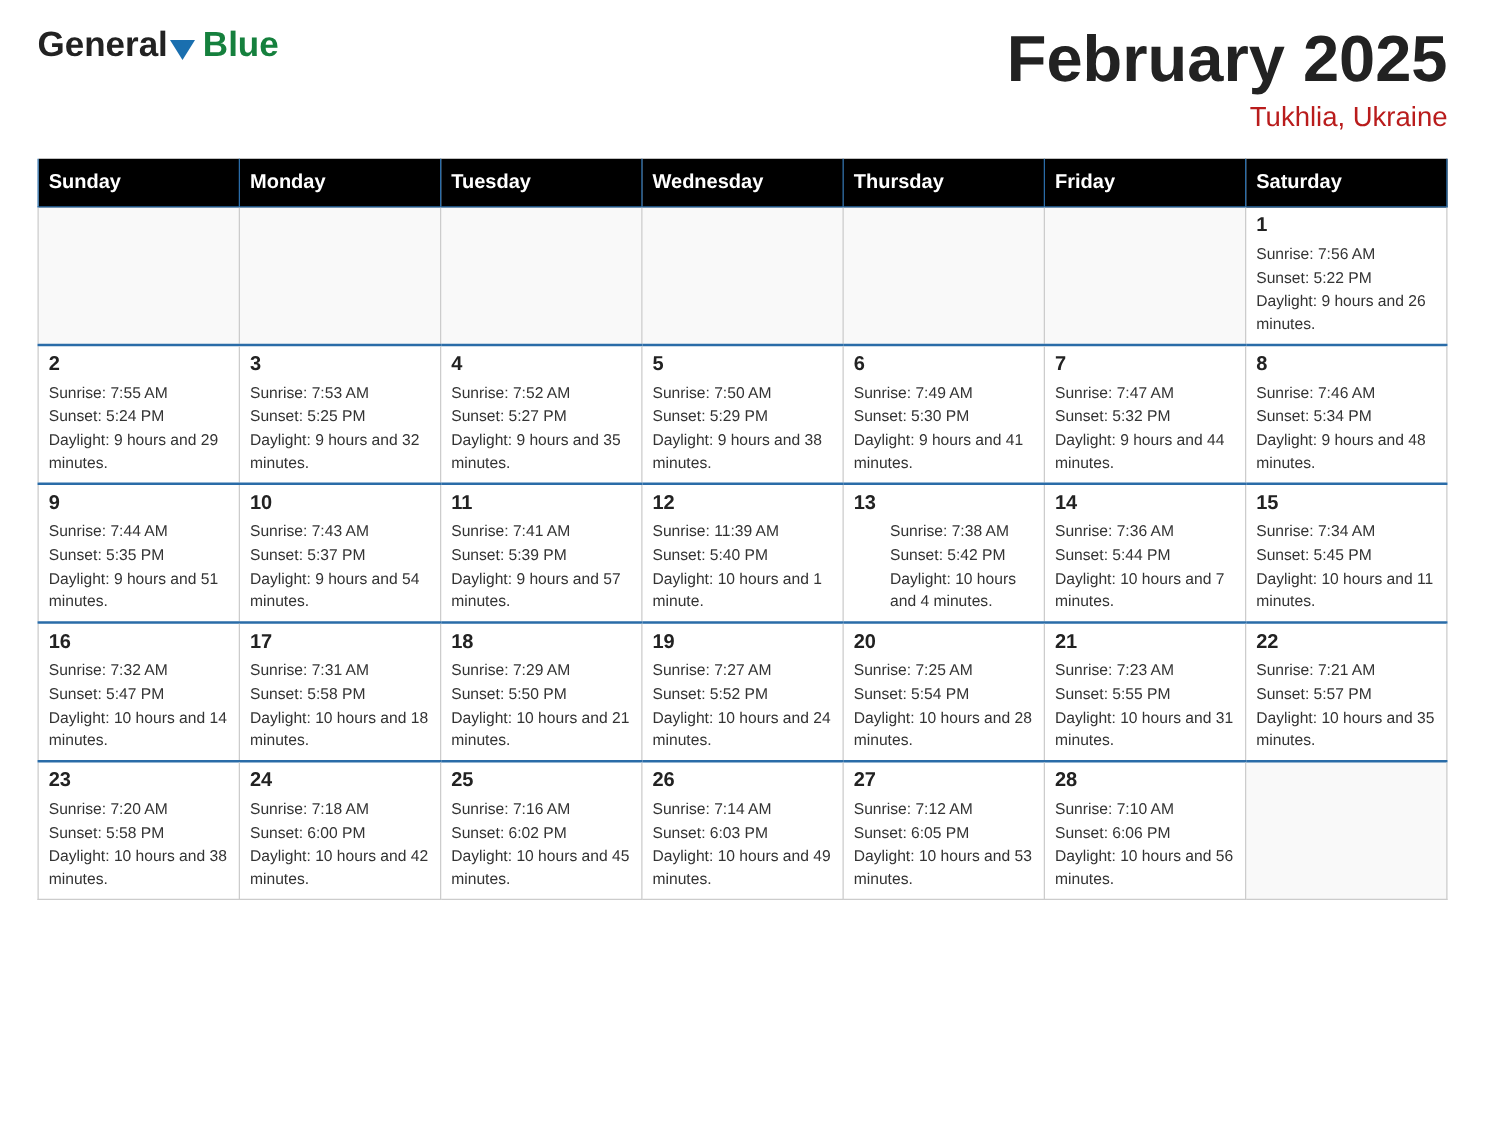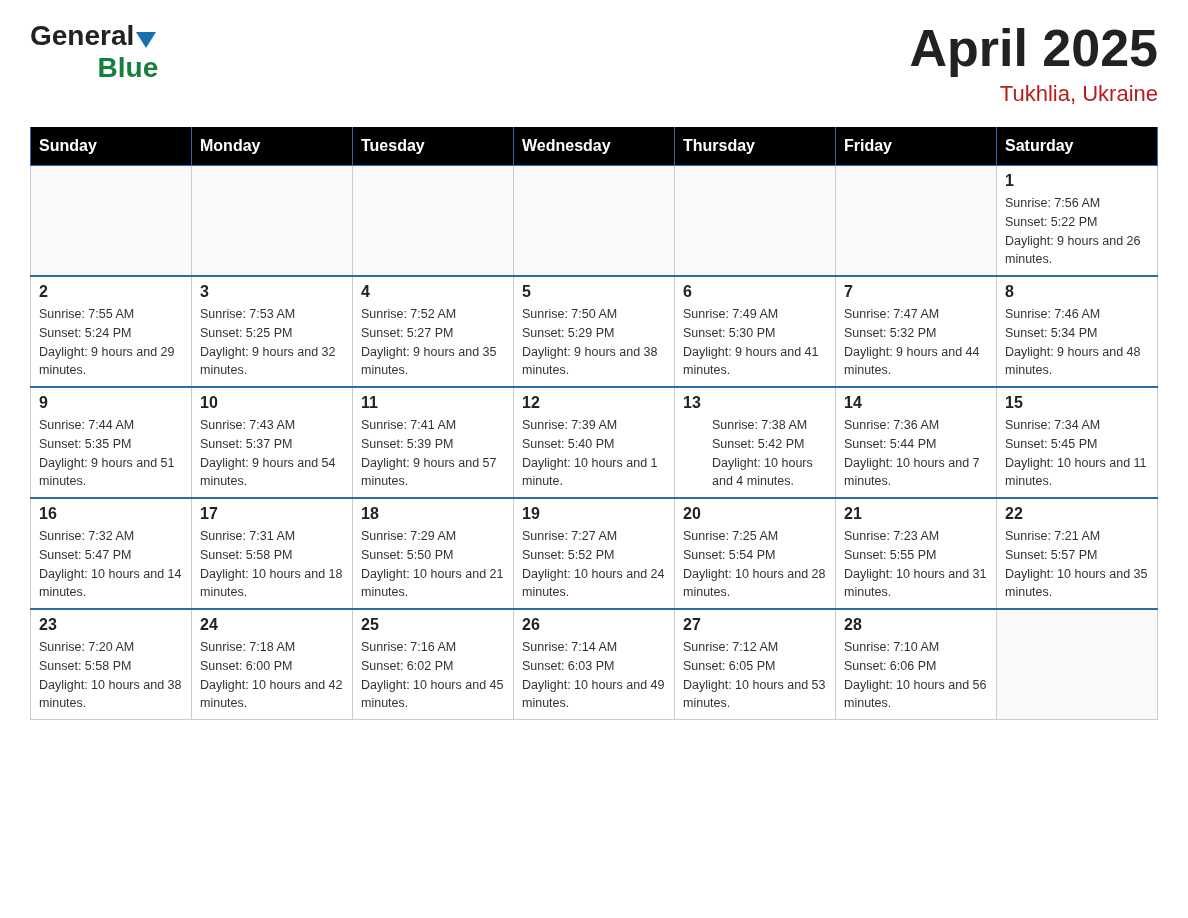--- a/index.html
+++ b/index.html
@@ -12,22 +12,22 @@
       padding: 20px 30px;
     }
     .header {
       display: flex;
       justify-content: space-between;
       align-items: flex-start;
       margin-bottom: 20px;
     }
     .logo {
       display: flex;
-      flex-direction: column;
-      align-items: flex-end;
+      flex-direction: row;
+      align-items: center;
     }
     .title-section {
       text-align: right;
     }
     .month-title {
       font-size: 52px;
       font-weight: bold;
       color: #222;
       line-height: 1.1;
     }
@@ -90,21 +90,21 @@
   <div class="logo">
   <div style="display:flex; align-items:center; font-size:28px; font-weight:bold;">
     <span style="color:#222;">General</span>
     <span style="display:inline-block; width:0; height:0; border-left:10px solid transparent; border-right:10px solid transparent; border-top:16px solid #1a6faf; margin:0 2px; position:relative; top:4px;"></span>
   </div>
   <div style="padding-left:4px;">
     <span style="color:#15803d; font-size:28px; font-weight:bold;">Blue</span>
   </div>
 </div>
   <div class="title-section">
-    <div class="month-title">April 2025</div>
+    <div class="month-title">February 2025</div>
     <div class="location">Tukhlia, Ukraine</div>
   </div>
 </div>
 
 <table class="calendar">
   <thead>
     <tr>
       <th>Sunday</th>
       <th>Monday</th>
       <th>Tuesday</th>
@@ -187,21 +187,21 @@
 Daylight: 9 hours and 54 minutes.</div>
         </td>
         <td>
           <span class="day-number">11</span>
           <div class="day-info" style="white-space: pre-line;">Sunrise: 7:41 AM
 Sunset: 5:39 PM
 Daylight: 9 hours and 57 minutes.</div>
         </td>
         <td>
           <span class="day-number">12</span>
-          <div class="day-info" style="white-space: pre-line;">Sunrise: 7:39 AM
+          <div class="day-info" style="white-space: pre-line;">Sunrise: 11:39 AM
 Sunset: 5:40 PM
 Daylight: 10 hours and 1 minute.</div>
         </td>
         <td>
           <span class="day-number">13</span>
           <div class="day-info" style="white-space: pre-line; margin-left: 29px;">Sunrise: 7:38 AM
 Sunset: 5:42 PM
 Daylight: 10 hours and 4 minutes.</div>
         </td>
         <td>

